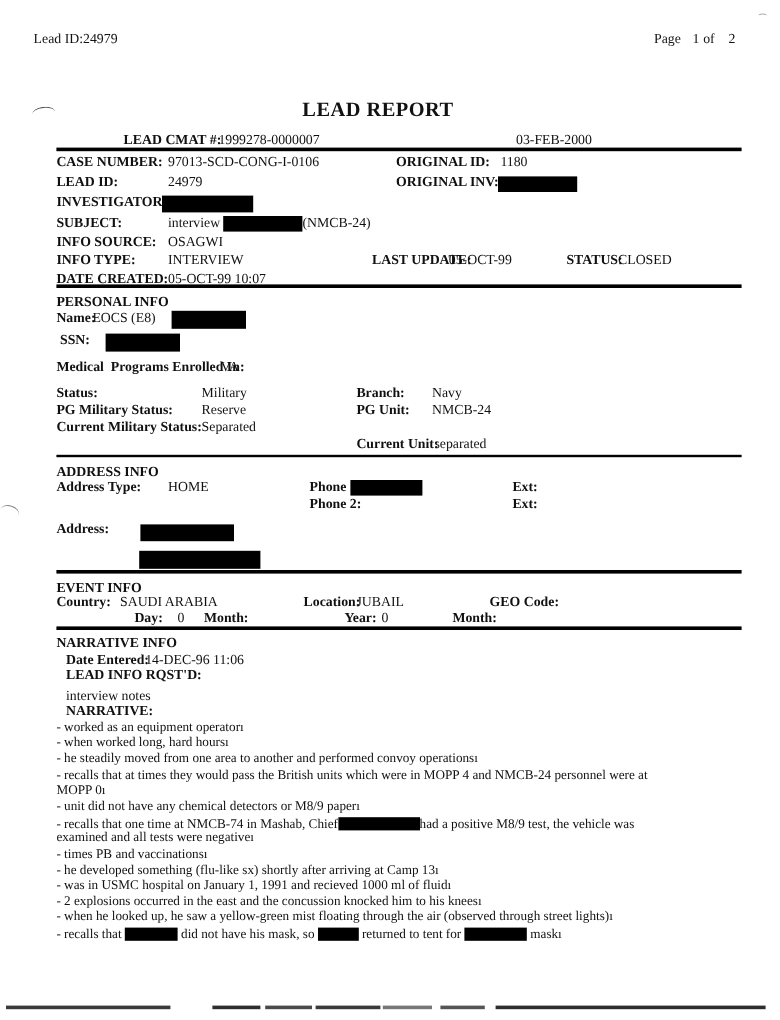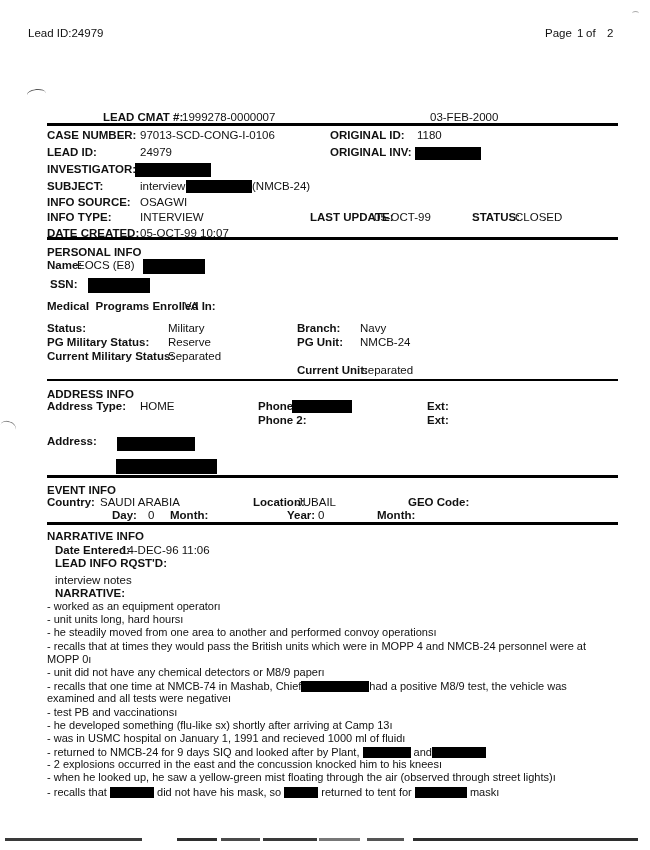--- a/index.html
+++ b/index.html
@@ -1,17 +1,17 @@
 <!DOCTYPE html>
 <html><head>
 <meta charset="utf-8">
 <style>
   html,body{margin:0;padding:0;background:#e8e8e8;}
   #page{position:relative;width:650px;height:850px;background:#ffffff;overflow:hidden;
-        font-family:Liberation Sans, sans-serif;color:#111;}
+        font-family:Liberation Serif, serif;color:#111;}
   .abs{position:absolute;white-space:pre;font-size:11.5px;line-height:12px;}
   .b{font-weight:bold;}
   .title{font-size:17px;font-weight:bold;letter-spacing:.4px;text-align:center;width:630px;left:0;}
   .rule{position:absolute;background:#000;}
   .redact{position:absolute;background:#000;}
   .redact-inline{display:inline-block;background:#000;height:11px;transform:translateY(2px);}
   #narr{position:absolute;left:47px;top:600px;font-size:11px;}
   .nline{white-space:pre;line-height:13.2px;height:13.2px;}
   .arc{position:absolute;border-top:1.5px solid #555;border-radius:50%;}
   .scan-seg{position:absolute;height:2.5px;}
@@ -24,20 +24,21 @@
   <span class="abs" style="left:28px;top:27px">Lead ID:24979</span>
   <span class="abs" style="left:545px;top:27px">Page</span>
   <span class="abs" style="left:577px;top:27px">1</span>
   <span class="abs" style="left:586px;top:27px">of</span>
   <span class="abs" style="left:607px;top:27px">2</span>
 
   <div class="arc" style="left:27px;top:89px;width:19px;height:9px;transform:rotate(-6deg)"></div>
   <div class="arc" style="left:0px;top:421px;width:16px;height:11px;border-color:#888;transform:rotate(18deg)"></div>
   <div class="arc" style="left:632px;top:11px;width:7px;height:4px;border-color:#aaa"></div>
 
+  <div class="abs title" style="top:86px">LEAD REPORT</div>
 
   <span class="abs b" style="left:103px;top:111px">LEAD CMAT #:</span>
   <span class="abs" style="left:182px;top:111px">1999278-0000007</span>
   <span class="abs" style="left:430px;top:111px">03-FEB-2000</span>
 
   <div class="rule" style="left:47px;top:123px;width:571px;height:3px"></div>
 
   <span class="abs b" style="left:47px;top:129px">CASE NUMBER:</span>
   <span class="abs" style="left:140px;top:129px">97013-SCD-CONG-I-0106</span>
   <span class="abs b" style="left:330px;top:129px">ORIGINAL ID:</span>
@@ -130,31 +131,30 @@
 
   <span class="abs b" style="left:47px;top:530px">NARRATIVE INFO</span>
   <span class="abs b" style="left:55px;top:544px">Date Entered:</span>
   <span class="abs" style="left:121px;top:544px">14-DEC-96 11:06</span>
   <span class="abs b" style="left:55px;top:557px">LEAD INFO RQST'D:</span>
   <span class="abs" style="left:55px;top:574px">interview notes</span>
   <span class="abs b" style="left:55px;top:587px">NARRATIVE:</span>
 
   <div id="narr">
       <div class="nline">- worked as an equipment operatorı</div>
-      <div class="nline">- unit units long, hard hoursı</div>
+      <div class="nline">- when worked long, hard hoursı</div>
       <div class="nline">- he steadily moved from one area to another and performed convoy operationsı</div>
       <div class="nline">- recalls that at times they would pass the British units which were in MOPP 4 and NMCB-24 personnel were at</div>
       <div class="nline">MOPP 0ı</div>
       <div class="nline">- unit did not have any chemical detectors or M8/9 paperı</div>
       <div class="nline">- recalls that one time at NMCB-74 in Mashab, Chief<span class="redact-inline" style="width: 68px;"></span>had a positive M8/9 test, the vehicle was</div>
       <div class="nline">examined and all tests were negativeı</div>
-      <div class="nline">- test PB and vaccinationsı</div>
+      <div class="nline">- times PB and vaccinationsı</div>
       <div class="nline">- he developed something (flu-like sx) shortly after arriving at Camp 13ı</div>
       <div class="nline">- was in USMC hospital on January 1, 1991 and recieved 1000 ml of fluidı</div>
-      <div class="nline">- returned to NMCB-24 for 9 days SIQ and looked after by Plant, <span class="redact-inline" style="width: 48px;"></span> and<span class="redact-inline" style="width: 54px;"></span></div>
       <div class="nline">- 2 explosions occurred in the east and the concussion knocked him to his kneesı</div>
       <div class="nline">- when he looked up, he saw a yellow-green mist floating through the air (observed through street lights)ı</div>
       <div class="nline">- recalls that <span class="redact-inline" style="width: 44px;"></span> did not have his mask, so <span class="redact-inline" style="width: 34px;"></span> returned to tent for <span class="redact-inline" style="width: 52px;"></span> maskı</div>
     </div>
 
   <div class="scan-seg" style="left:5px;top:838px;width:137px;background:#3a3a3a"></div>
   <div class="scan-seg" style="left:177px;top:838px;width:40px;background:#2e2e2e"></div>
   <div class="scan-seg" style="left:221px;top:838px;width:39px;background:#4a4a4a"></div>
   <div class="scan-seg" style="left:263px;top:838px;width:54px;background:#3a3a3a"></div>
   <div class="scan-seg" style="left:319px;top:838px;width:41px;background:#777"></div>

